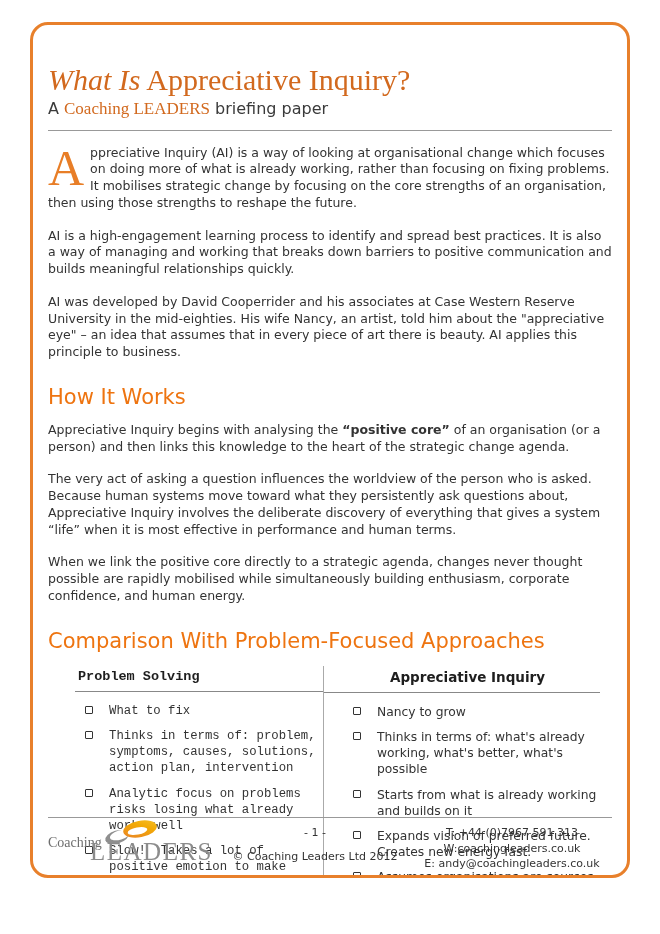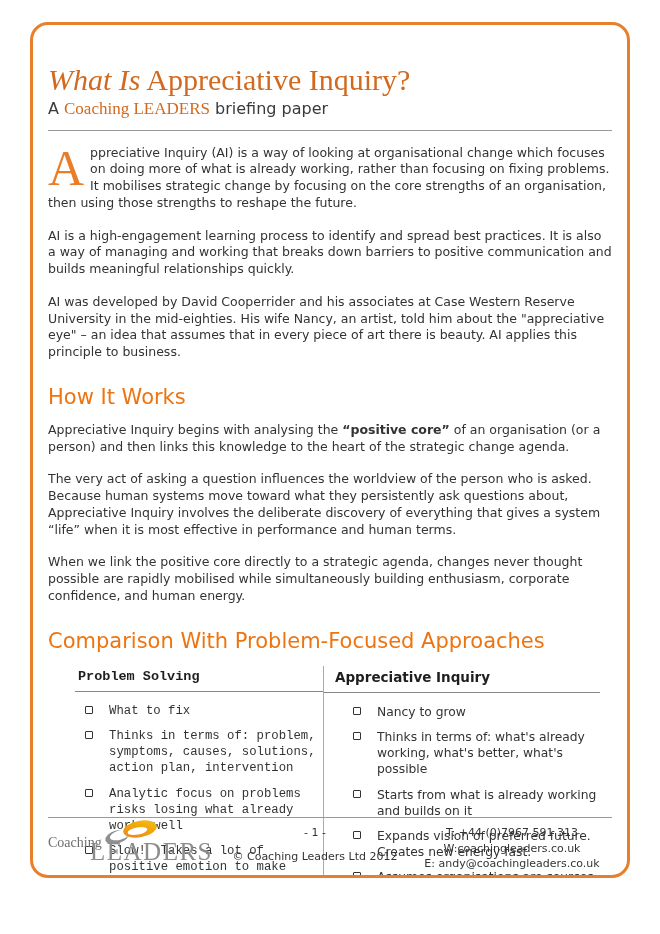--- a/index.html
+++ b/index.html
@@ -56,21 +56,21 @@
     font-weight: 400;
     margin: 25px 0 13px 0;
     line-height: 1.1;
   }
 
   
   .cmp { display: flex; margin: 4px 0 0 27px; width: 525px; }
   .cmp-col-left { width: 248px; font-family: Liberation Mono, monospace; }
   .cmp-col-right { width: 277px; border-left: 1px solid #aaa; }
   .cmp-header { font-weight: 700; font-size: 13.5px; color: #1e1e1e; padding: 3px 0 7px 3px; }
-  .cmp-col-right .cmp-header { padding-left: 11px; }
+  .cmp-col-right .cmp-header { padding-left: 11px; text-align: center; }
   .cmp-rule { border: none; border-top: 1px solid #888; margin: 0 0 11px 0; }
   ul.cmp-list { list-style: none; margin: 0; padding: 0 6px 6px 10px; }
   .cmp-col-right ul.cmp-list { padding-left: 29px; padding-right: 0; }
   ul.cmp-list li { display: flex; gap: 16px; margin-bottom: 9px; font-size: 12.3px; line-height: 1.32; }
   .cbx {
     width: 8px; height: 8px;
     border: 1.5px solid #333;
     border-radius: 1px;
     flex: none;
     margin-top: 3px;

